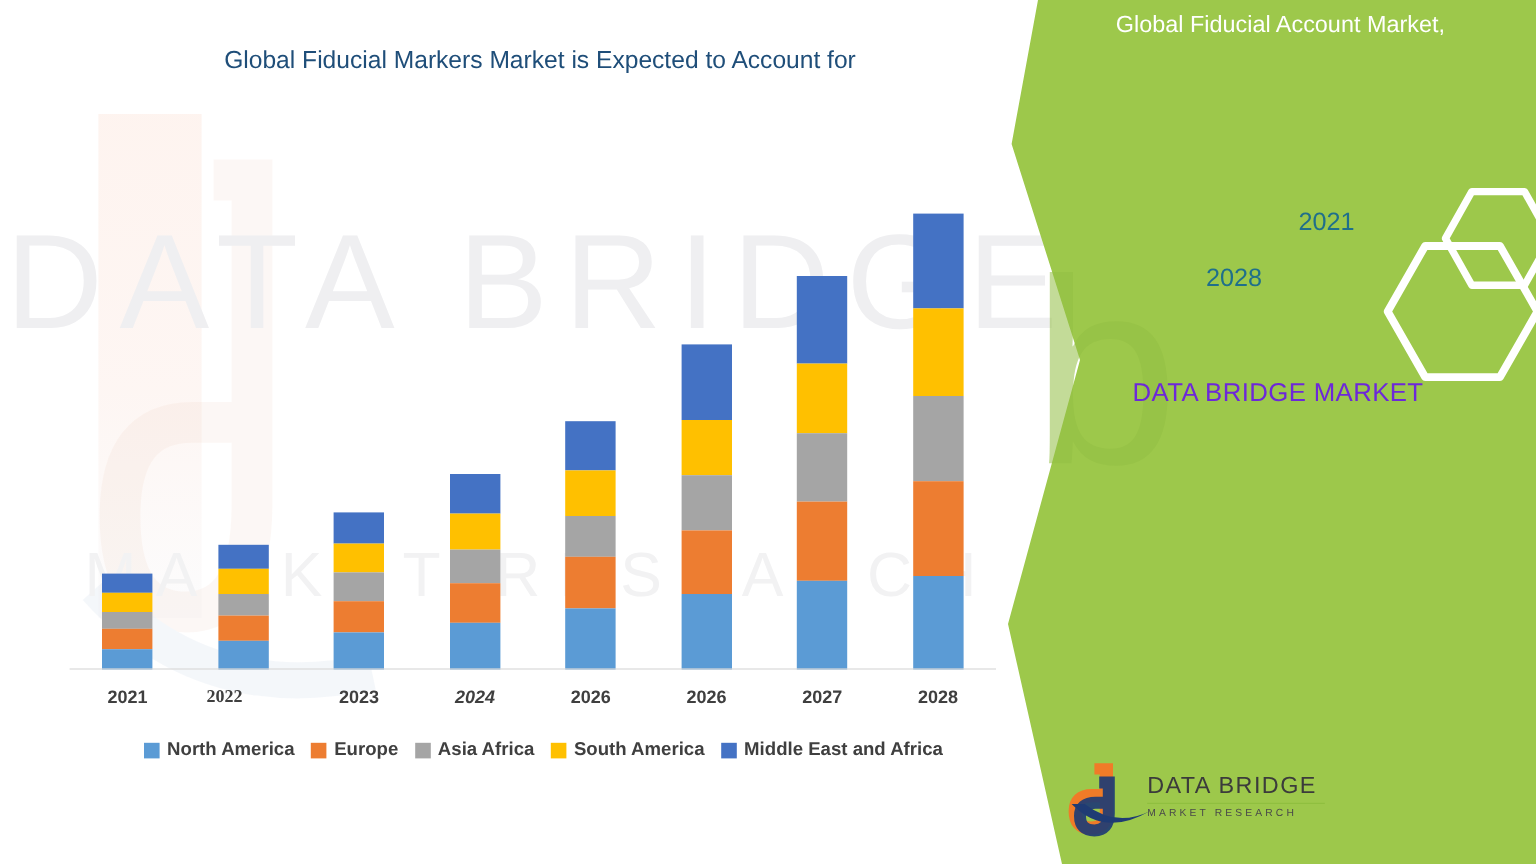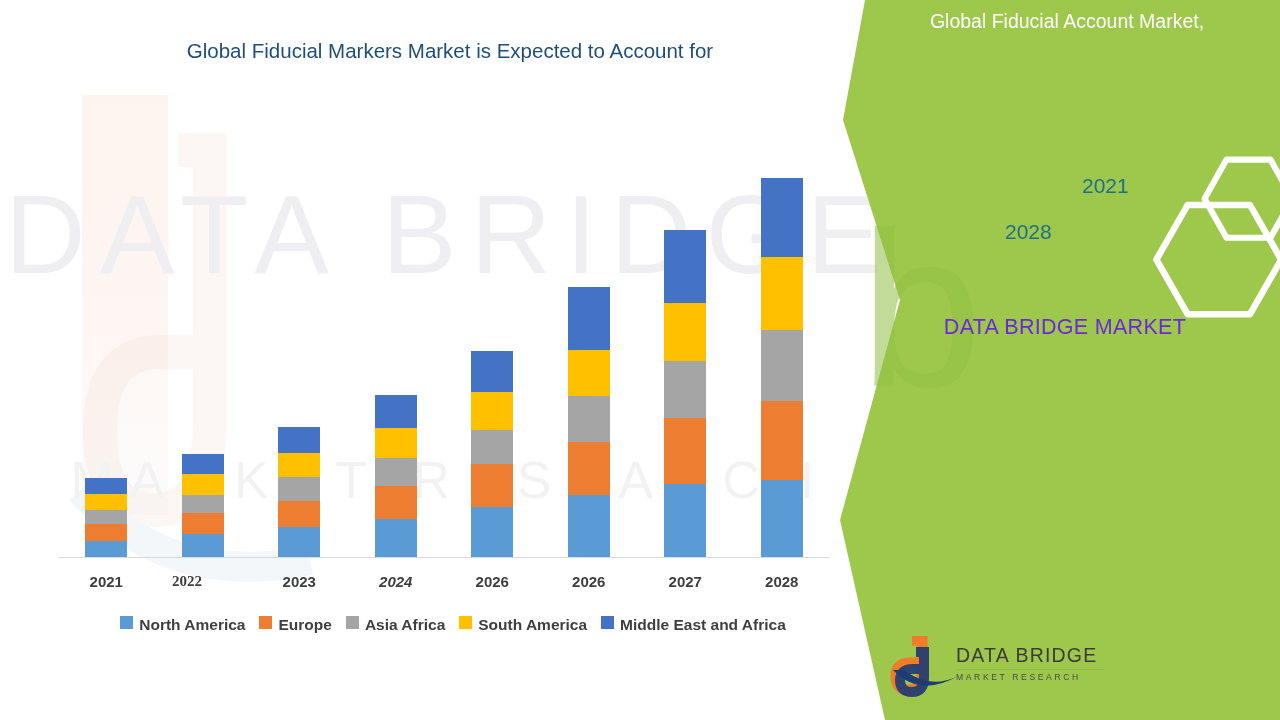--- a/index.html
+++ b/index.html
@@ -63,21 +63,21 @@
   }
   .x-label{
     position:absolute; width:96px; text-align:center;
     font-size:15px; font-weight:bold; color:#3f3f3f; top:3px;
   }
 
   #legend{
     position:absolute; left:58px; top:616px; width:790px;
     display:flex; align-items:center; justify-content:center; gap:14px;
   }
-  .legend-item{ display:flex; gap:6px; }
+  .legend-item{ display:flex; align-items:center; gap:6px; }
   .legend-swatch{ width:13px; height:13px; display:inline-block; }
   .legend-label{ font-size:15.5px; font-weight:bold; color:#3f3f3f; white-space:nowrap; }
 
   
   #green-panel{
     position:absolute; right:0; top:0; width:440px; height:720px;
     overflow:hidden;
   }
   #green-shape{
     position:absolute; inset:0;

